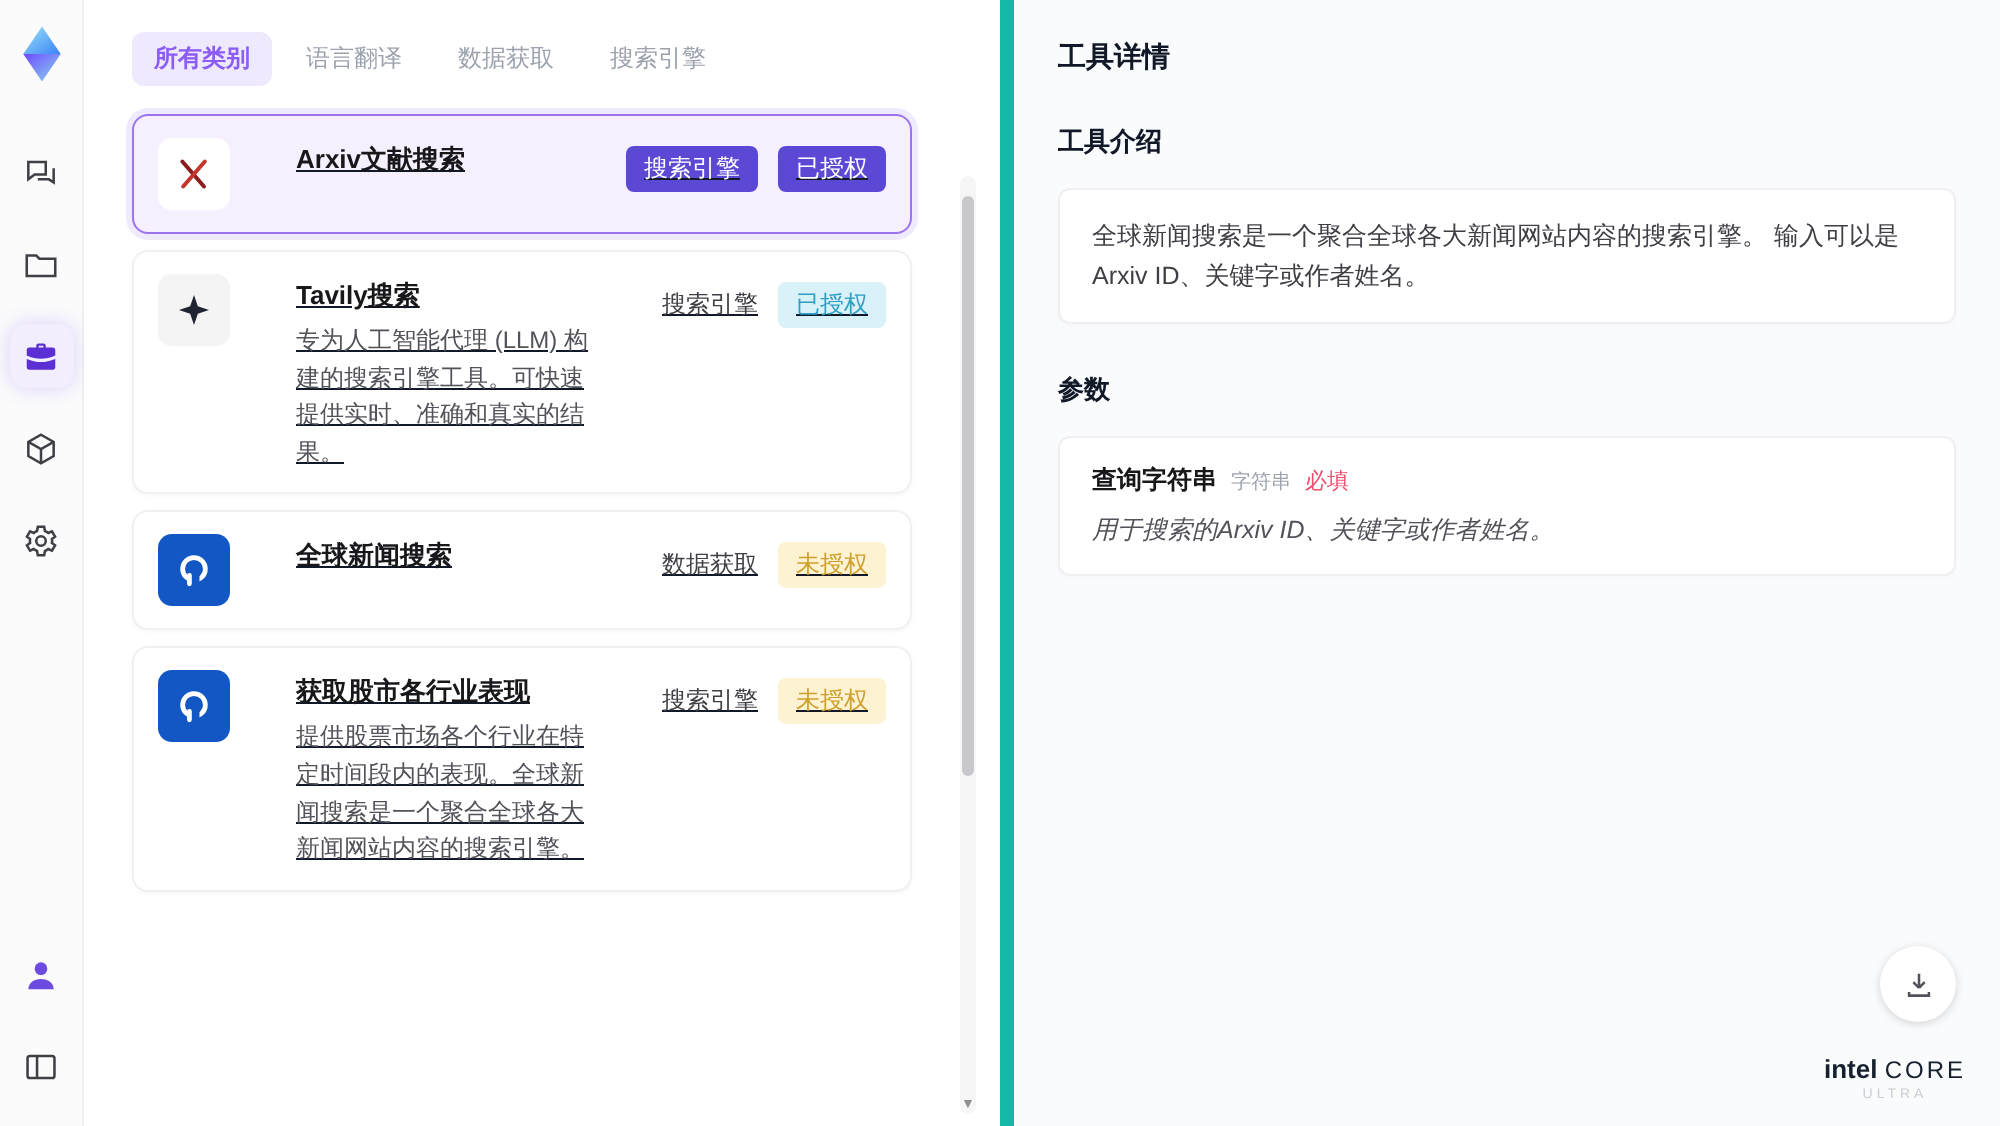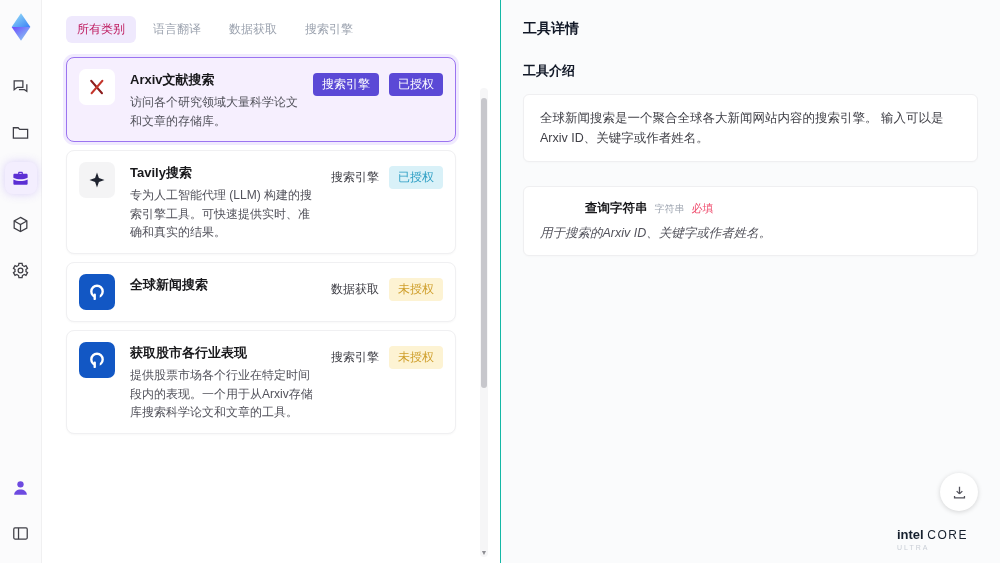--- a/index.html
+++ b/index.html
@@ -26,25 +26,25 @@
   
   .list-panel {
     flex:0 0 458px; background:#ffffff; position:relative; padding:16px 26px 0 24px;
   }
   .page-title { font-size:15px; font-weight:bold; margin:4px 0 18px; }
   .tabs { display:flex; gap:6px; margin-bottom:14px; }
   .tab {
     font-size:12px; color:#9ca3af; padding:5px 11px; border-radius:6px; cursor:pointer;
     white-space:nowrap;
   }
-  .tab.active { background:#efe9fd; color:#be185d; font-weight:normal; }
+  .tab.active { background:#efe9fd; color:#8b5cf6; font-weight:bold; }
   .cards { display:flex; flex-direction:column; gap:8px; padding-right:18px; }
   .card {
     background:#fff; border:1px solid #f0f0f2; border-radius:8px; padding:11px 12px;
-    display:flex; gap:15px; cursor:pointer; box-shadow:0 1px 2px rgba(0,0,0,.03);
+    display:flex; gap:33px; cursor:pointer; box-shadow:0 1px 2px rgba(0,0,0,.03);text-decoration:underline;
   }
   .card.selected {
     background:#f6effe; border:1.5px solid #9b74f0;
     box-shadow:0 0 0 3px rgba(150,106,245,.14);
   }
   .tool-icon {
     flex:0 0 36px; width:36px; height:36px; border-radius:7px; background:#f4f4f5;
     display:flex; align-items:center; justify-content:center; overflow:hidden;
   }
   .card.selected .tool-icon { background:#ffffff; }
@@ -63,46 +63,46 @@
   }
   
   .scrollbar { position:absolute; top:88px; bottom:6px; right:12px; width:8px; }
   .sb-track { position:absolute; inset:0; background:#f6f6f7; border-radius:4px; }
   .sb-thumb { position:absolute; top:10px; height:290px; left:1px; width:6px; background:#c7c7cc; border-radius:3px; }
   .sb-arrow { position:absolute; left:0; width:8px; font-size:7px; color:#8e8e93; text-align:center; line-height:8px; }
   .sb-arrow.up { top:0; }
   .sb-arrow.down { bottom:0; }
   
   .details-panel {
-    flex:1; background:#fafbfc; border-left:1px solid #14b8a6; padding:18px 22px; position:relative;
+    flex:1; background:#fafbfc; border-left:7px solid #14b8a6; padding:18px 22px; position:relative;
   }
   .details-title { font-size:14px; font-weight:bold; margin:2px 0 24px; }
   .section-heading { font-size:13px; font-weight:bold; margin-bottom:14px; }
   .info-box {
     background:#fff; border:1px solid #efeff1; border-radius:6px; padding:13px 16px;
     font-size:12.5px; color:#3f3f46; line-height:1.6; margin-bottom:24px;
     box-shadow:0 1px 2px rgba(0,0,0,.02);
   }
   .param-box {
     background:#fff; border:1px solid #efeff1; border-radius:6px; padding:13px 16px;
     box-shadow:0 1px 2px rgba(0,0,0,.02);
   }
   .param-head { display:flex; align-items:baseline; gap:7px; margin-bottom:8px; }
-  .param-name { font-size:12.5px; font-weight:bold; color:#18181b;margin-left:45px; }
+  .param-name { font-size:12.5px; font-weight:bold; color:#18181b; }
   .param-type { font-size:10px; color:#9ca3af; }
   .param-required { font-size:11px; color:#ef4d6e; }
   .param-desc { font-size:12.5px; color:#52525b;font-style:italic; }
   
   .download-fab {
     position:absolute; right:22px; bottom:52px; width:38px; height:38px; border-radius:50%;
     background:#fff; box-shadow:0 1px 5px rgba(0,0,0,.16); display:flex; align-items:center;
     justify-content:center; cursor:pointer;
   }
   .download-fab svg { width:17px; height:17px; stroke:#52525b; fill:none; stroke-width:1.8; }
-  .intel-logo { position:absolute; right:32px; bottom:12px; text-align:left; line-height:1; }
+  .intel-logo { position:absolute; right:17px; bottom:12px; text-align:center; line-height:1; }
   .intel-row { font-size:13px; color:#16202e; }
   .intel-word { font-weight:bold; letter-spacing:0; }
   .intel-core { font-size:12px; letter-spacing:1.5px; font-weight:400; }
   .intel-ultra { font-size:7px; letter-spacing:2px; color:#c9ced6; margin-top:3px; }
 </style>
 </head>
 <body>
 
 <nav class="rail">
   <div class="logo">
@@ -180,21 +180,20 @@
   <div class="cards" id="cards">
   <div class="card selected">
     <div class="tool-icon icon-arxiv">
           <svg viewBox="0 0 24 24" width="20" height="20">
             <path d="M5 4.5 L18 19.5" stroke="#8c1d1d" stroke-width="2.4" fill="none" stroke-linecap="round"></path>
             <path d="M18.5 4.5 L5.5 19.5" stroke="#c4362c" stroke-width="2.4" fill="none" stroke-linecap="round"></path>
           </svg>
         </div>
     <div class="tool-mid">
       <div class="tool-name">Arxiv文献搜索</div>
-      <div class="tool-desc">访问各个研究领域大量科学论文和文章的存储库。</div>
     </div>
     <div class="tool-tags">
       <span class="cat-label">搜索引擎</span>
       <span class="badge authorized">已授权</span>
     </div>
   </div>
 
   <div class="card">
     <div class="tool-icon icon-tavily">
           <svg viewBox="0 0 24 24" width="20" height="20">
@@ -231,21 +230,21 @@
   <div class="card">
     <div class="tool-icon icon-news-blue">
           <svg viewBox="0 0 24 24" width="22" height="22">
             <circle cx="12" cy="11.4" r="6.2" fill="none" stroke="#ffffff" stroke-width="2.6"></circle>
             <rect x="9" y="14.5" width="6" height="5" fill="#1257c4"></rect>
             <path d="M9.5 15 L9.5 19.5" stroke="#ffffff" stroke-width="2.6" stroke-linecap="round"></path>
           </svg>
         </div>
     <div class="tool-mid">
       <div class="tool-name">获取股市各行业表现</div>
-      <div class="tool-desc">提供股票市场各个行业在特定时间段内的表现。一个用于从Arxiv存储库搜索科学论文和文章的工具。</div>
+      <div class="tool-desc">提供股票市场各个行业在特定时间段内的表现。全球新闻搜索是一个聚合全球各大新闻网站内容的搜索引擎。</div>
     </div>
     <div class="tool-tags">
       <span class="cat-label">搜索引擎</span>
       <span class="badge unauthorized">未授权</span>
     </div>
   </div>
 
 </div>
 
   <div class="scrollbar">
@@ -255,20 +254,21 @@
     <div class="sb-arrow down">▼</div>
   </div>
 </section>
 
 <section class="details-panel">
   <h2 class="details-title">工具详情</h2>
 
   <div class="section-heading">工具介绍</div>
   <div class="info-box">全球新闻搜索是一个聚合全球各大新闻网站内容的搜索引擎。 输入可以是Arxiv ID、关键字或作者姓名。</div>
 
+  <div class="section-heading">参数</div>
   <div class="param-box">
     <div class="param-head">
       <span class="param-name">查询字符串</span>
       <span class="param-type">字符串</span>
       <span class="param-required">必填</span>
     </div>
     <div class="param-desc">用于搜索的Arxiv ID、关键字或作者姓名。</div>
   </div>
 
   <div class="download-fab">

